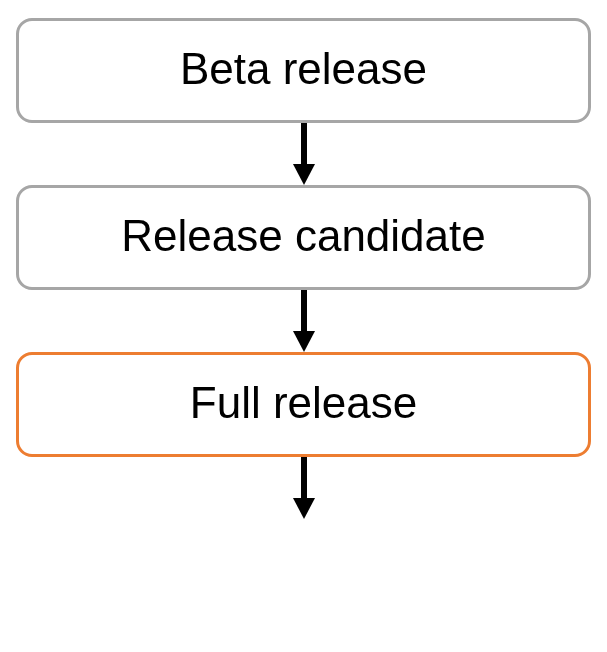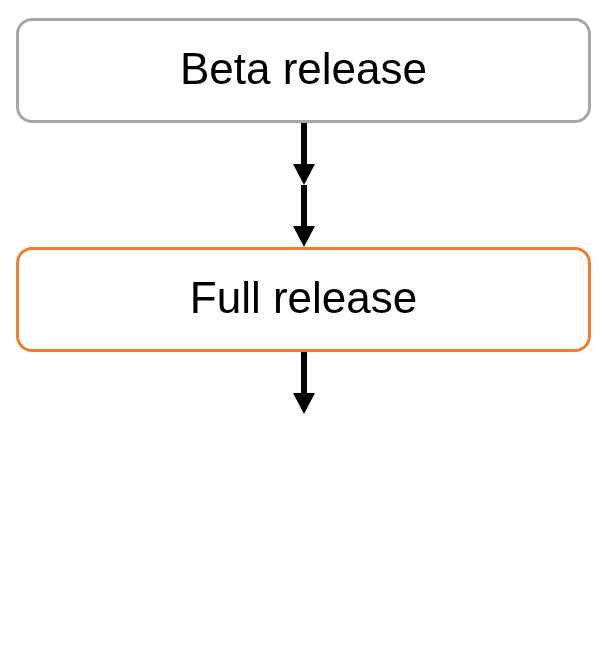--- a/index.html
+++ b/index.html
@@ -63,20 +63,23 @@
 
   <div class="node">
     <span class="label">Beta release</span>
   </div>
 
   <svg class="connector" viewBox="0 0 26 62" aria-hidden="true">
     <rect class="shaft" x="10" y="0" width="6" height="43"></rect>
     <polygon class="head" points="2,41 24,41 13,62"></polygon>
   </svg>
 
+  <div class="node">
+    <span class="label">Release candidate</span>
+  </div>
 
   <svg class="connector" viewBox="0 0 26 62" aria-hidden="true">
     <rect class="shaft" x="10" y="0" width="6" height="43"></rect>
     <polygon class="head" points="2,41 24,41 13,62"></polygon>
   </svg>
 
   <div class="node highlighted">
     <span class="label">Full release</span>
   </div>
 

